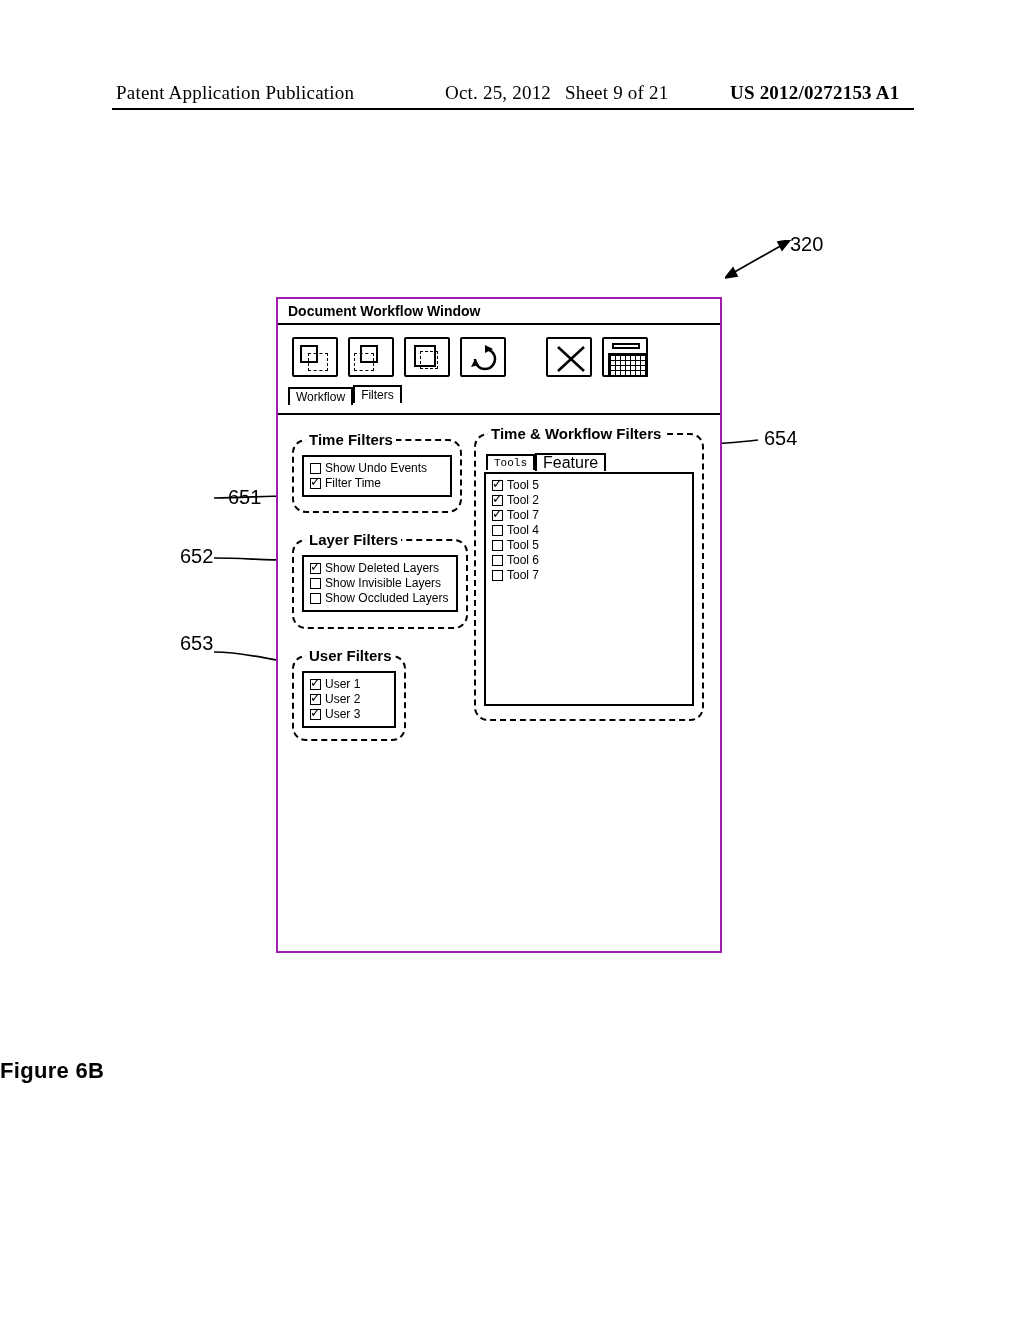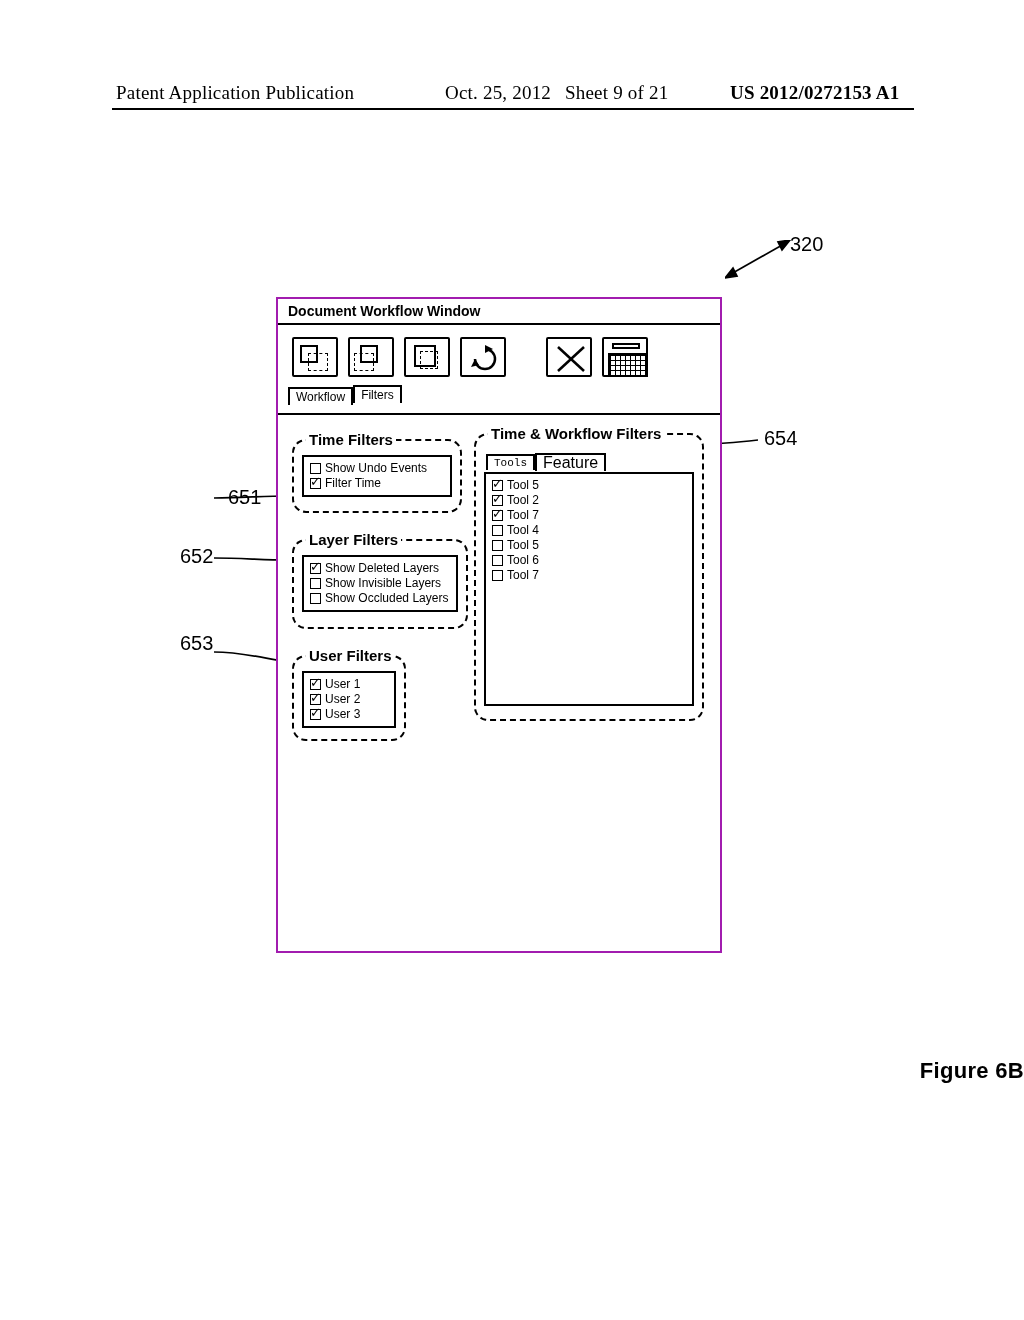--- a/index.html
+++ b/index.html
@@ -202,21 +202,21 @@
   .n652 { left: 180px; top: 545px; }
   .n653 { left: 180px; top: 600px; margin-top: 32px; }
   .n654 { left: 764px; top: 427px; }
 
   .lead { position: absolute; stroke:#000; fill:none; stroke-width:1.7; }
 
   .figcap {
     position: absolute;
     width: 1024px;
     top: 1058px;
-    text-align: right;
+    text-align: left;
     font-family: Arial, Helvetica, sans-serif;
     font-weight: bold;
     font-size: 22px;
     letter-spacing: 0.3px;
   }
 </style>
 </head>
 <body>
 
 <div class="page">

